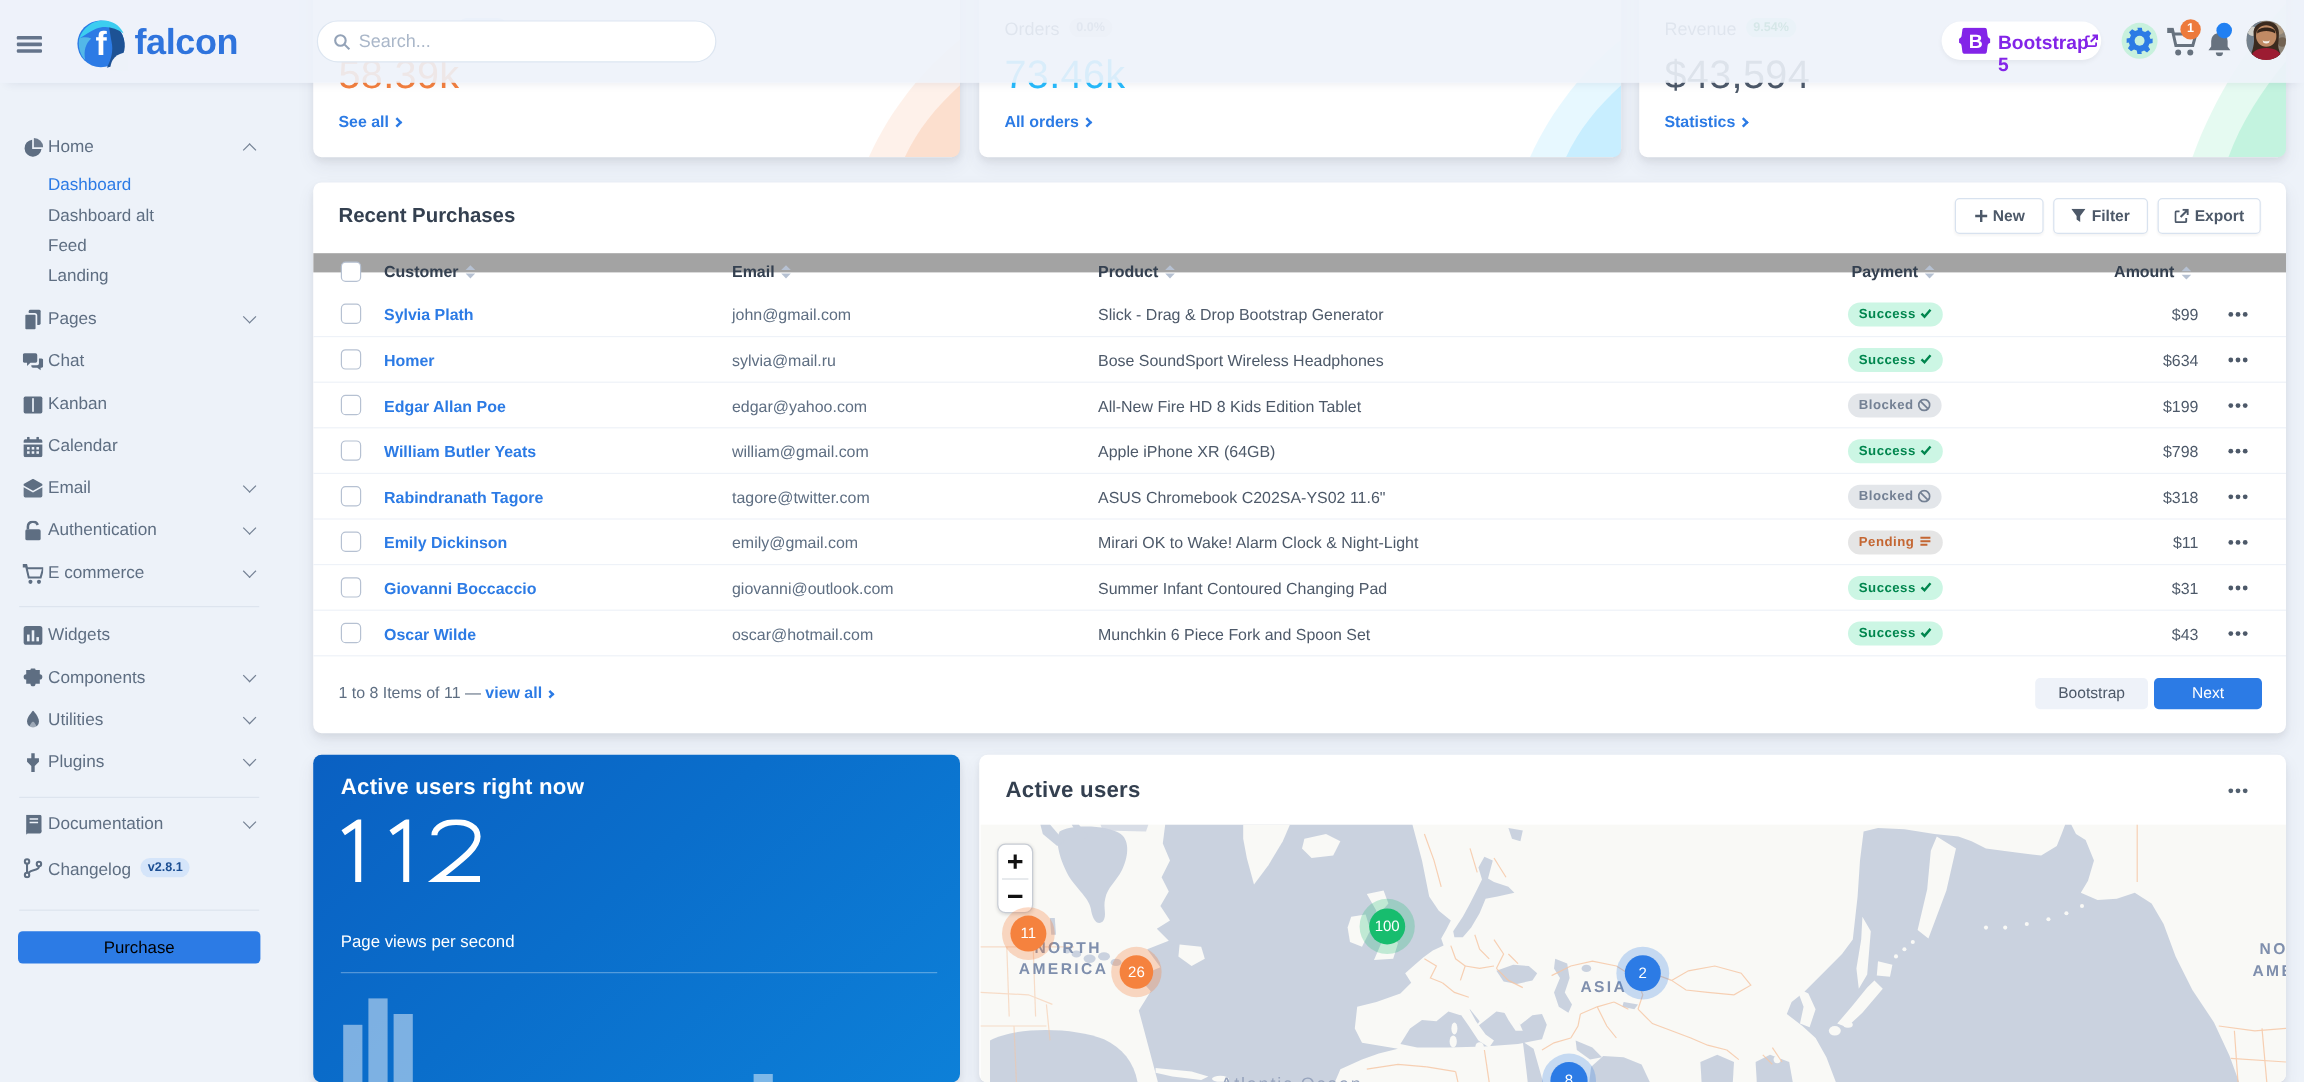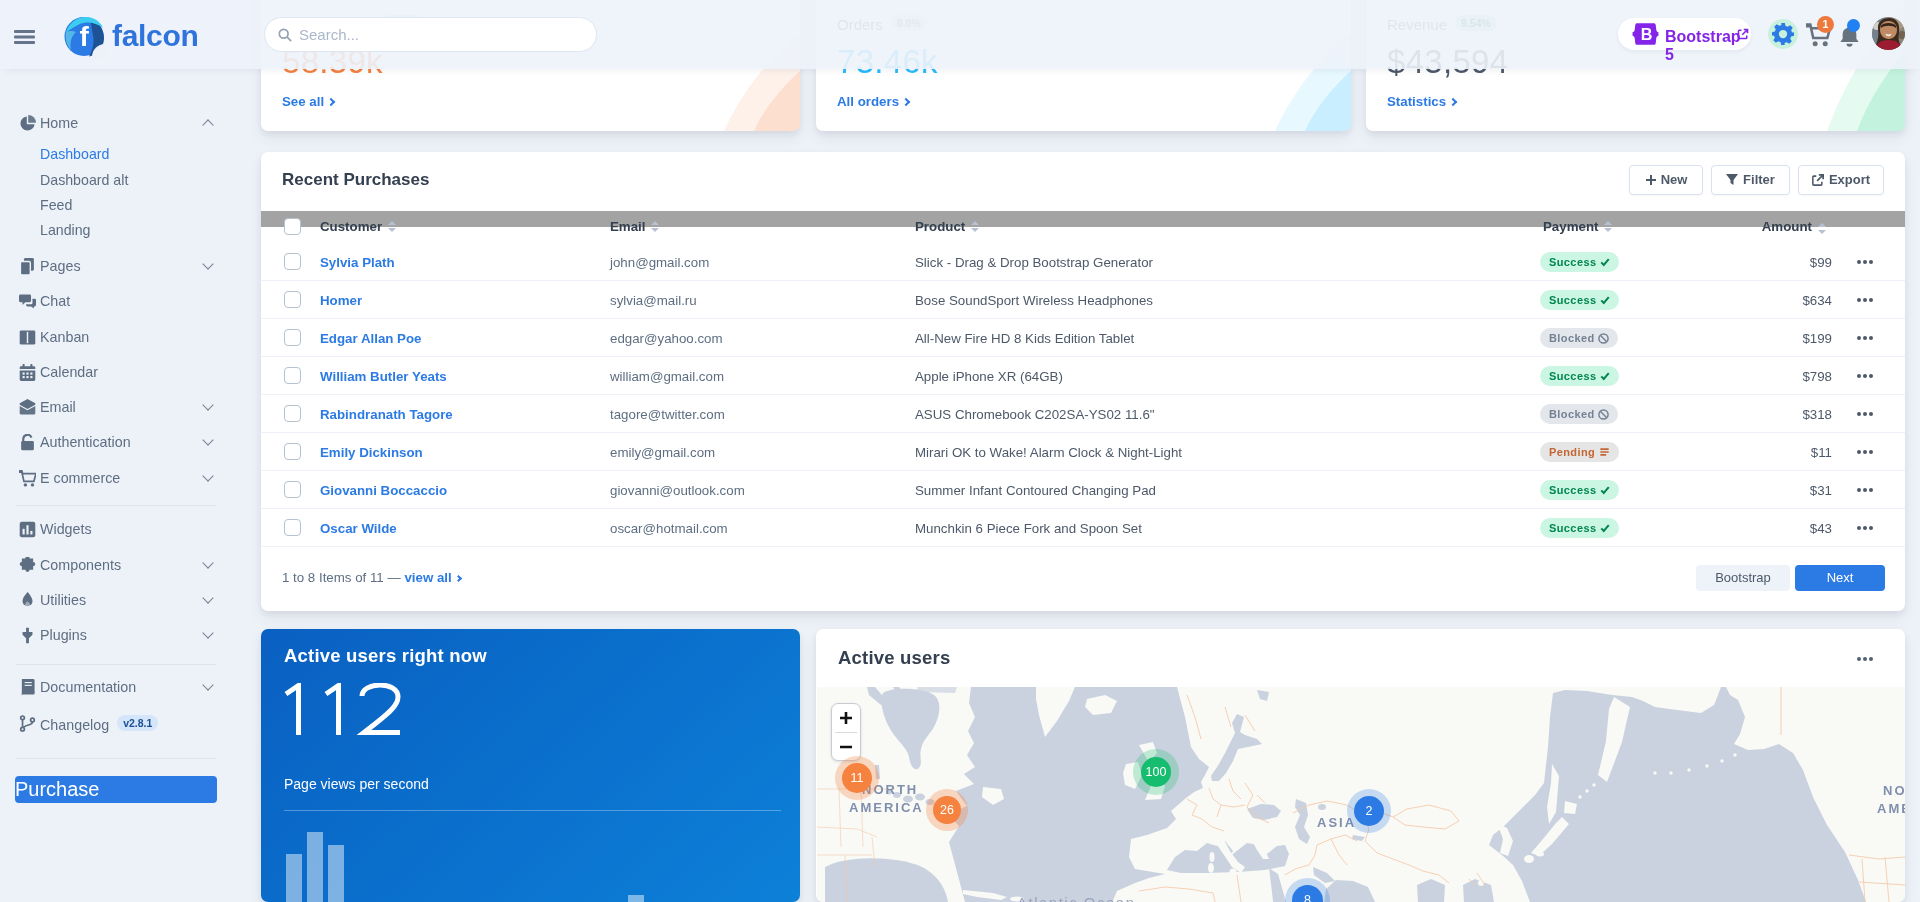--- a/index.html
+++ b/index.html
@@ -172,21 +172,21 @@
   <div class="side-item" style="top:681px;">
         <span class="ic"><svg viewBox="0 0 24 24" width="17" height="17" fill="none" stroke="currentColor" stroke-width="2.4">
             <circle cx="5" cy="4" r="2.6"></circle>
             <circle cx="5" cy="20" r="2.6"></circle>
             <circle cx="19" cy="7" r="2.6"></circle>
             <path d="M5 7v10M19 10c0 5-8 3-12 7"></path>
           </svg></span>
         <span class="lbl">Changelog<span class="minibadge" style="background:#d5e5fa;color:#1c4f93;">v2.8.1</span></span>
       </div>
   <div class="side-hr" style="top:726px;"></div>
-  <div class="abs" style="left:15px;top:744px;width:202px;height:27px;background:#2c7be5;border-radius:4px;color:#ffffff;font-size:20px;font-weight:500;line-height:27px;">Purchase</div>
+  <div class="abs" style="left:15px;top:744px;width:202px;height:27px;background:#2c7be5;border-radius:4px;color:#000000;font-size:14px;font-weight:500;text-align:center;line-height:27px;">Purchase</div>
 </div>
 
 <div class="card" style="left:261px;top:-59px;width:539px;height:190px;overflow:hidden;">
   <svg class="abs" style="right:0;bottom:0;" width="118" height="100" viewBox="0 0 118 100">
         <path d="M118,2 C88,26 60,60 42,100 L118,100 Z" fill="#f5803e" opacity="0.11"></path>
         <path d="M118,40 C98,58 82,78 72,100 L118,100 Z" fill="#f5803e" opacity="0.16"></path>
       </svg>
   <div class="abs statlabel" style="left:21px;top:74px;">Weekly Sales<span class="minibadge" style="background:#d5e5fa;color:#1c4f93;">+3.5%</span></div>
   <div class="abs statnum" style="left:21px;top:102px;color:#f5803e;">58.39k</div>
   <div class="abs link" style="left:21px;top:153px;">See all<span class="chev"></span></div>

